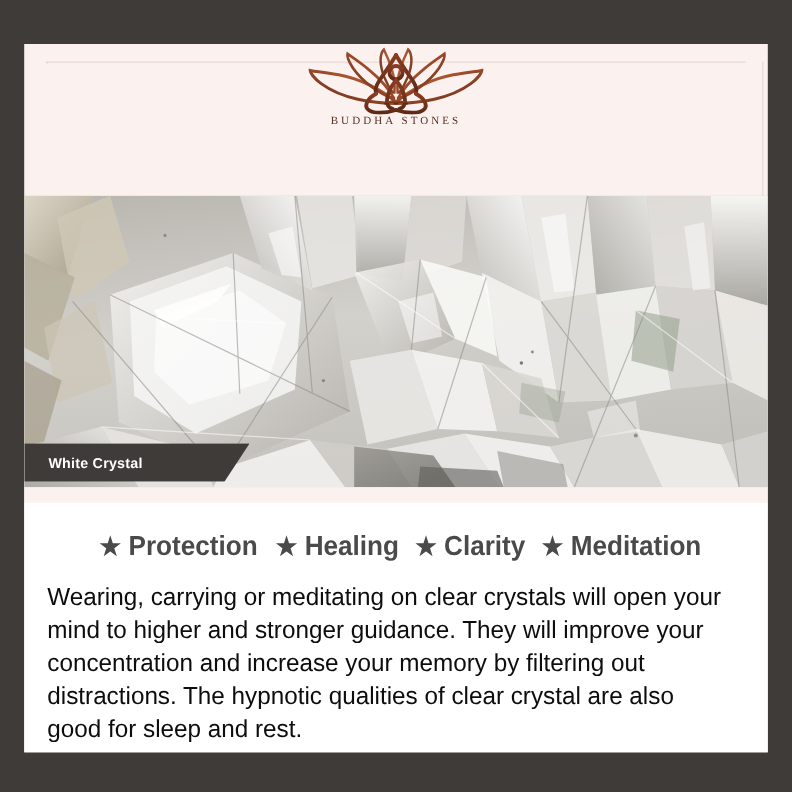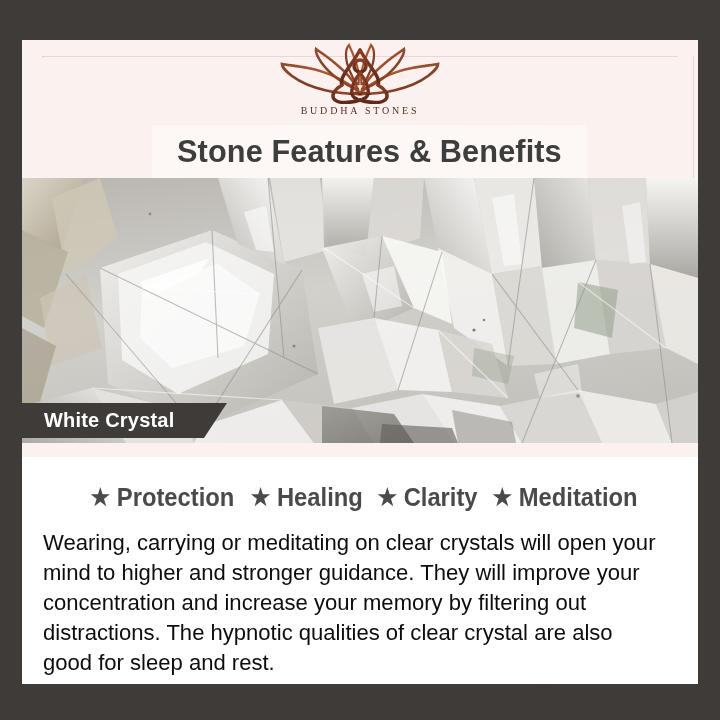--- a/index.html
+++ b/index.html
@@ -130,21 +130,21 @@
     height: 35px;
     background: #3e3b39;
     clip-path: polygon(0 0, 205px 0, 182px 35px, 0 35px);
     display: flex;
     align-items: center;
   }
   #caption-text {
     margin-left: 22px;
     color: #ffffff;
     font-weight: bold;
-    font-size: 20px;
+    font-size: 13px;
     letter-spacing: 0.2px;
     white-space: nowrap;
   }
 
   
   #pink-strip {
     position: absolute;
     left: 0;
     top: 403px;
     width: 676px;
@@ -265,23 +265,20 @@
 
         <path d="M134 86 C 120 94, 112 106, 118 114 C 126 124, 152 122, 170 116" fill="none" stroke="url(#pbody)" stroke-width="7" stroke-linecap="round"></path>
         <path d="M206 86 C 220 94, 228 106, 222 114 C 214 124, 188 122, 170 116" fill="none" stroke="url(#pbody)" stroke-width="7" stroke-linecap="round"></path>
 
         <path d="M150 104 C 158 100, 166 100, 172 104" fill="none" stroke="url(#pbody)" stroke-width="4" stroke-linecap="round"></path>
         <path d="M190 104 C 182 100, 174 100, 168 104" fill="none" stroke="url(#pbody)" stroke-width="4" stroke-linecap="round"></path>
       </svg>
       <div id="logo-wordmark">BUDDHA STONES</div>
     </div>
 
-    <div id="title-banner">
-      <div id="title-text">Stone Features &amp; Benefits</div>
-    </div>
 
     <div id="photo">
       <svg viewBox="0 0 676 265" preserveAspectRatio="none">
         <defs>
           <linearGradient id="bg" x1="0" y1="0" x2="0.3" y2="1">
             <stop offset="0" stop-color="#b9b6b0"></stop>
             <stop offset="0.5" stop-color="#d3d1cc"></stop>
             <stop offset="1" stop-color="#c4c2bd"></stop>
           </linearGradient>
           <linearGradient id="g1" x1="0" y1="0" x2="1" y2="1">

